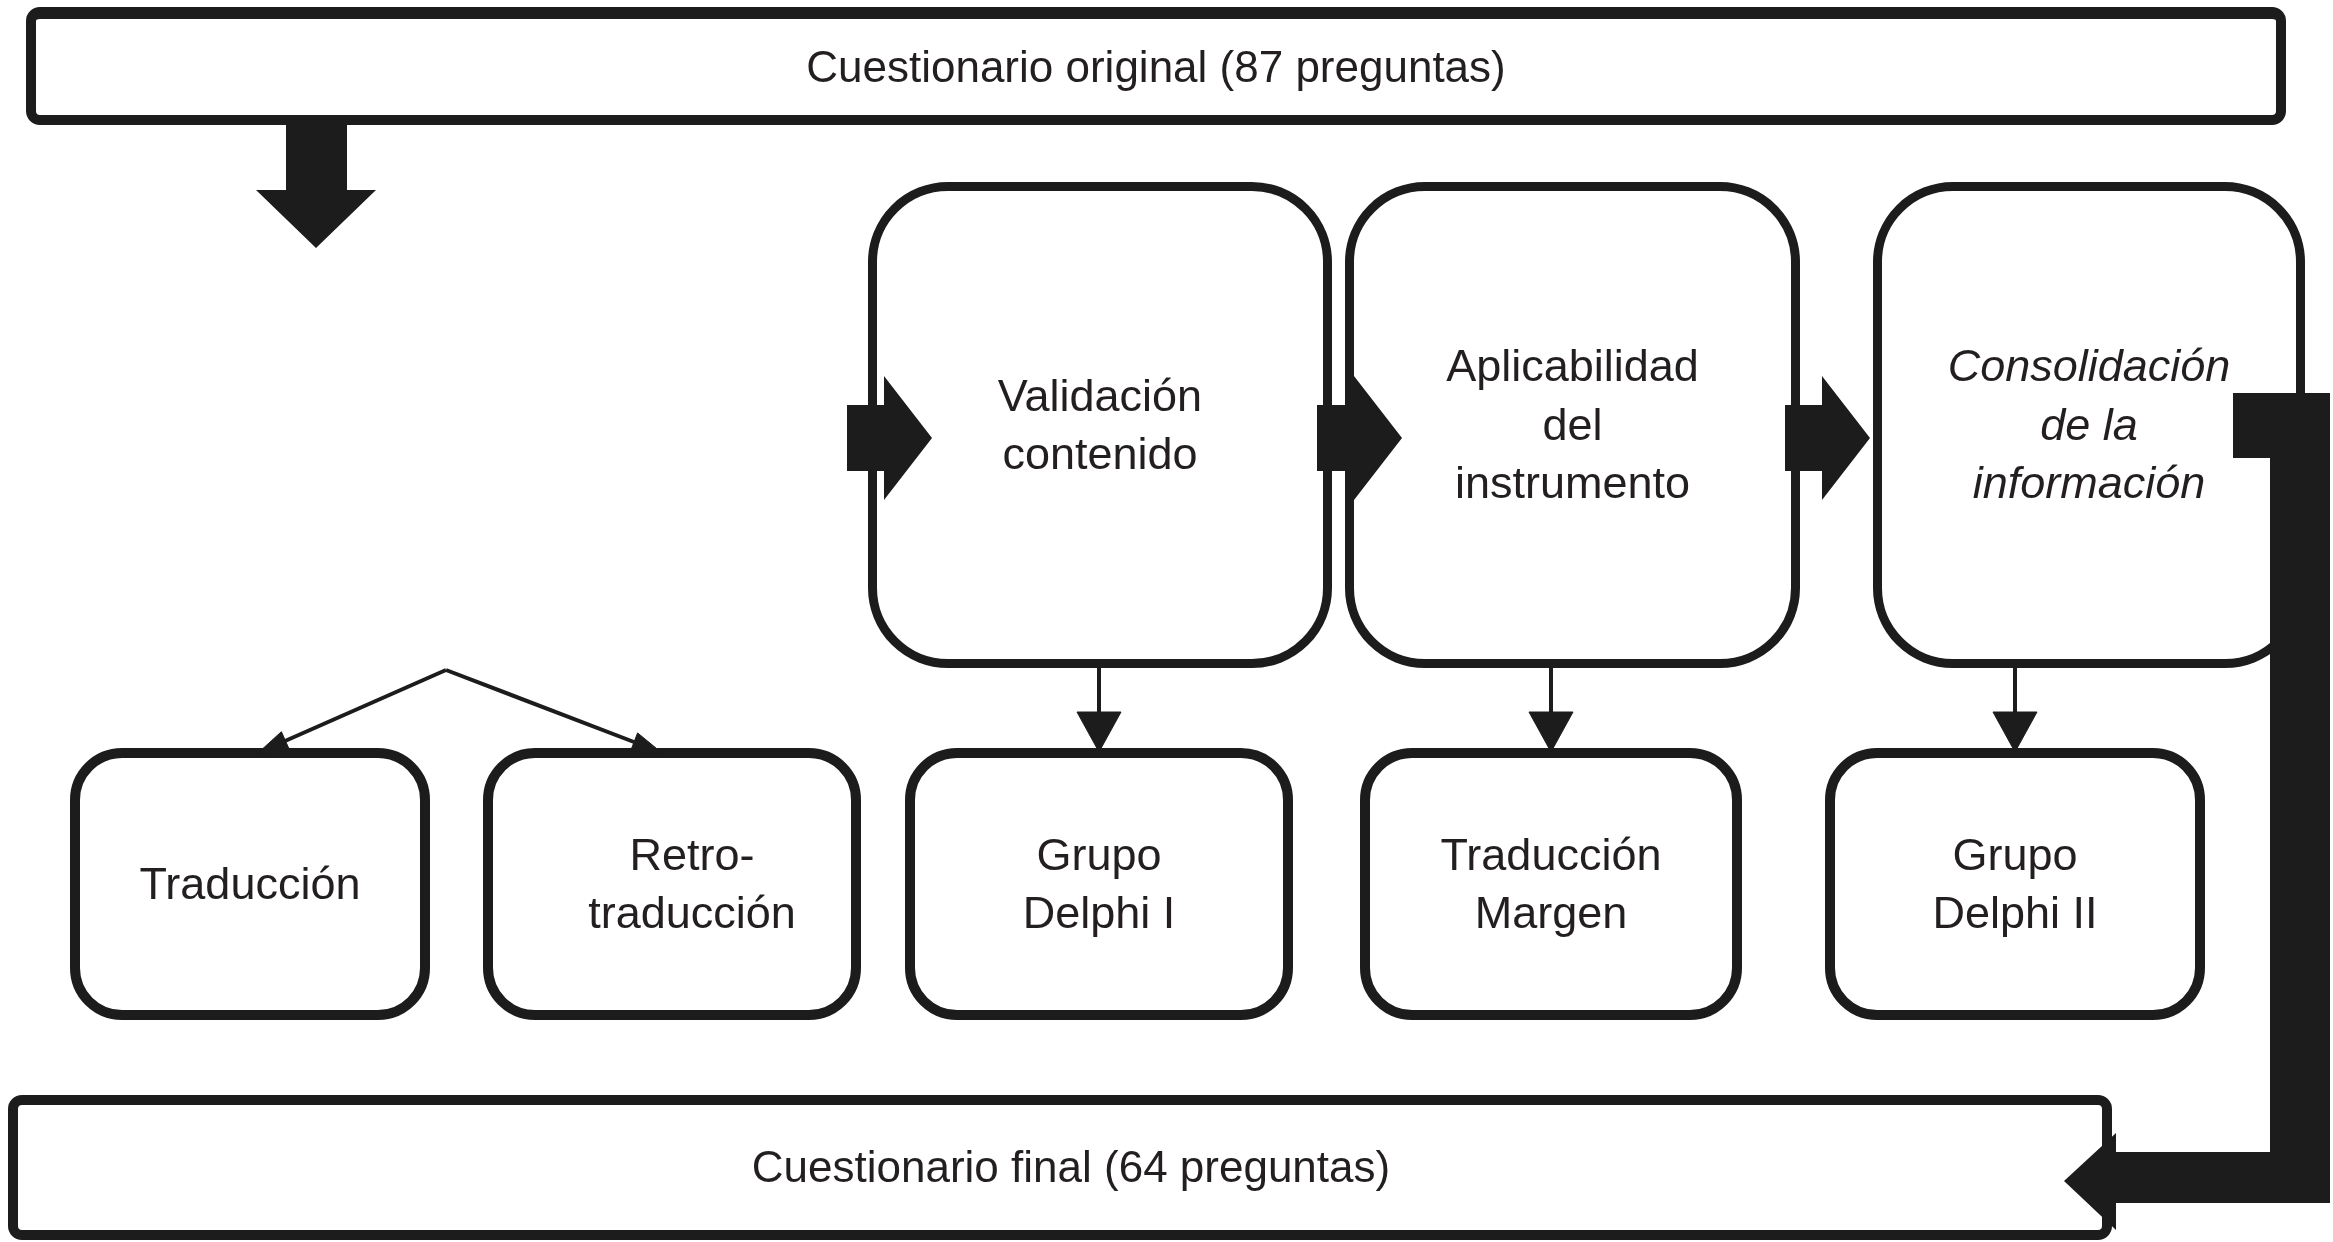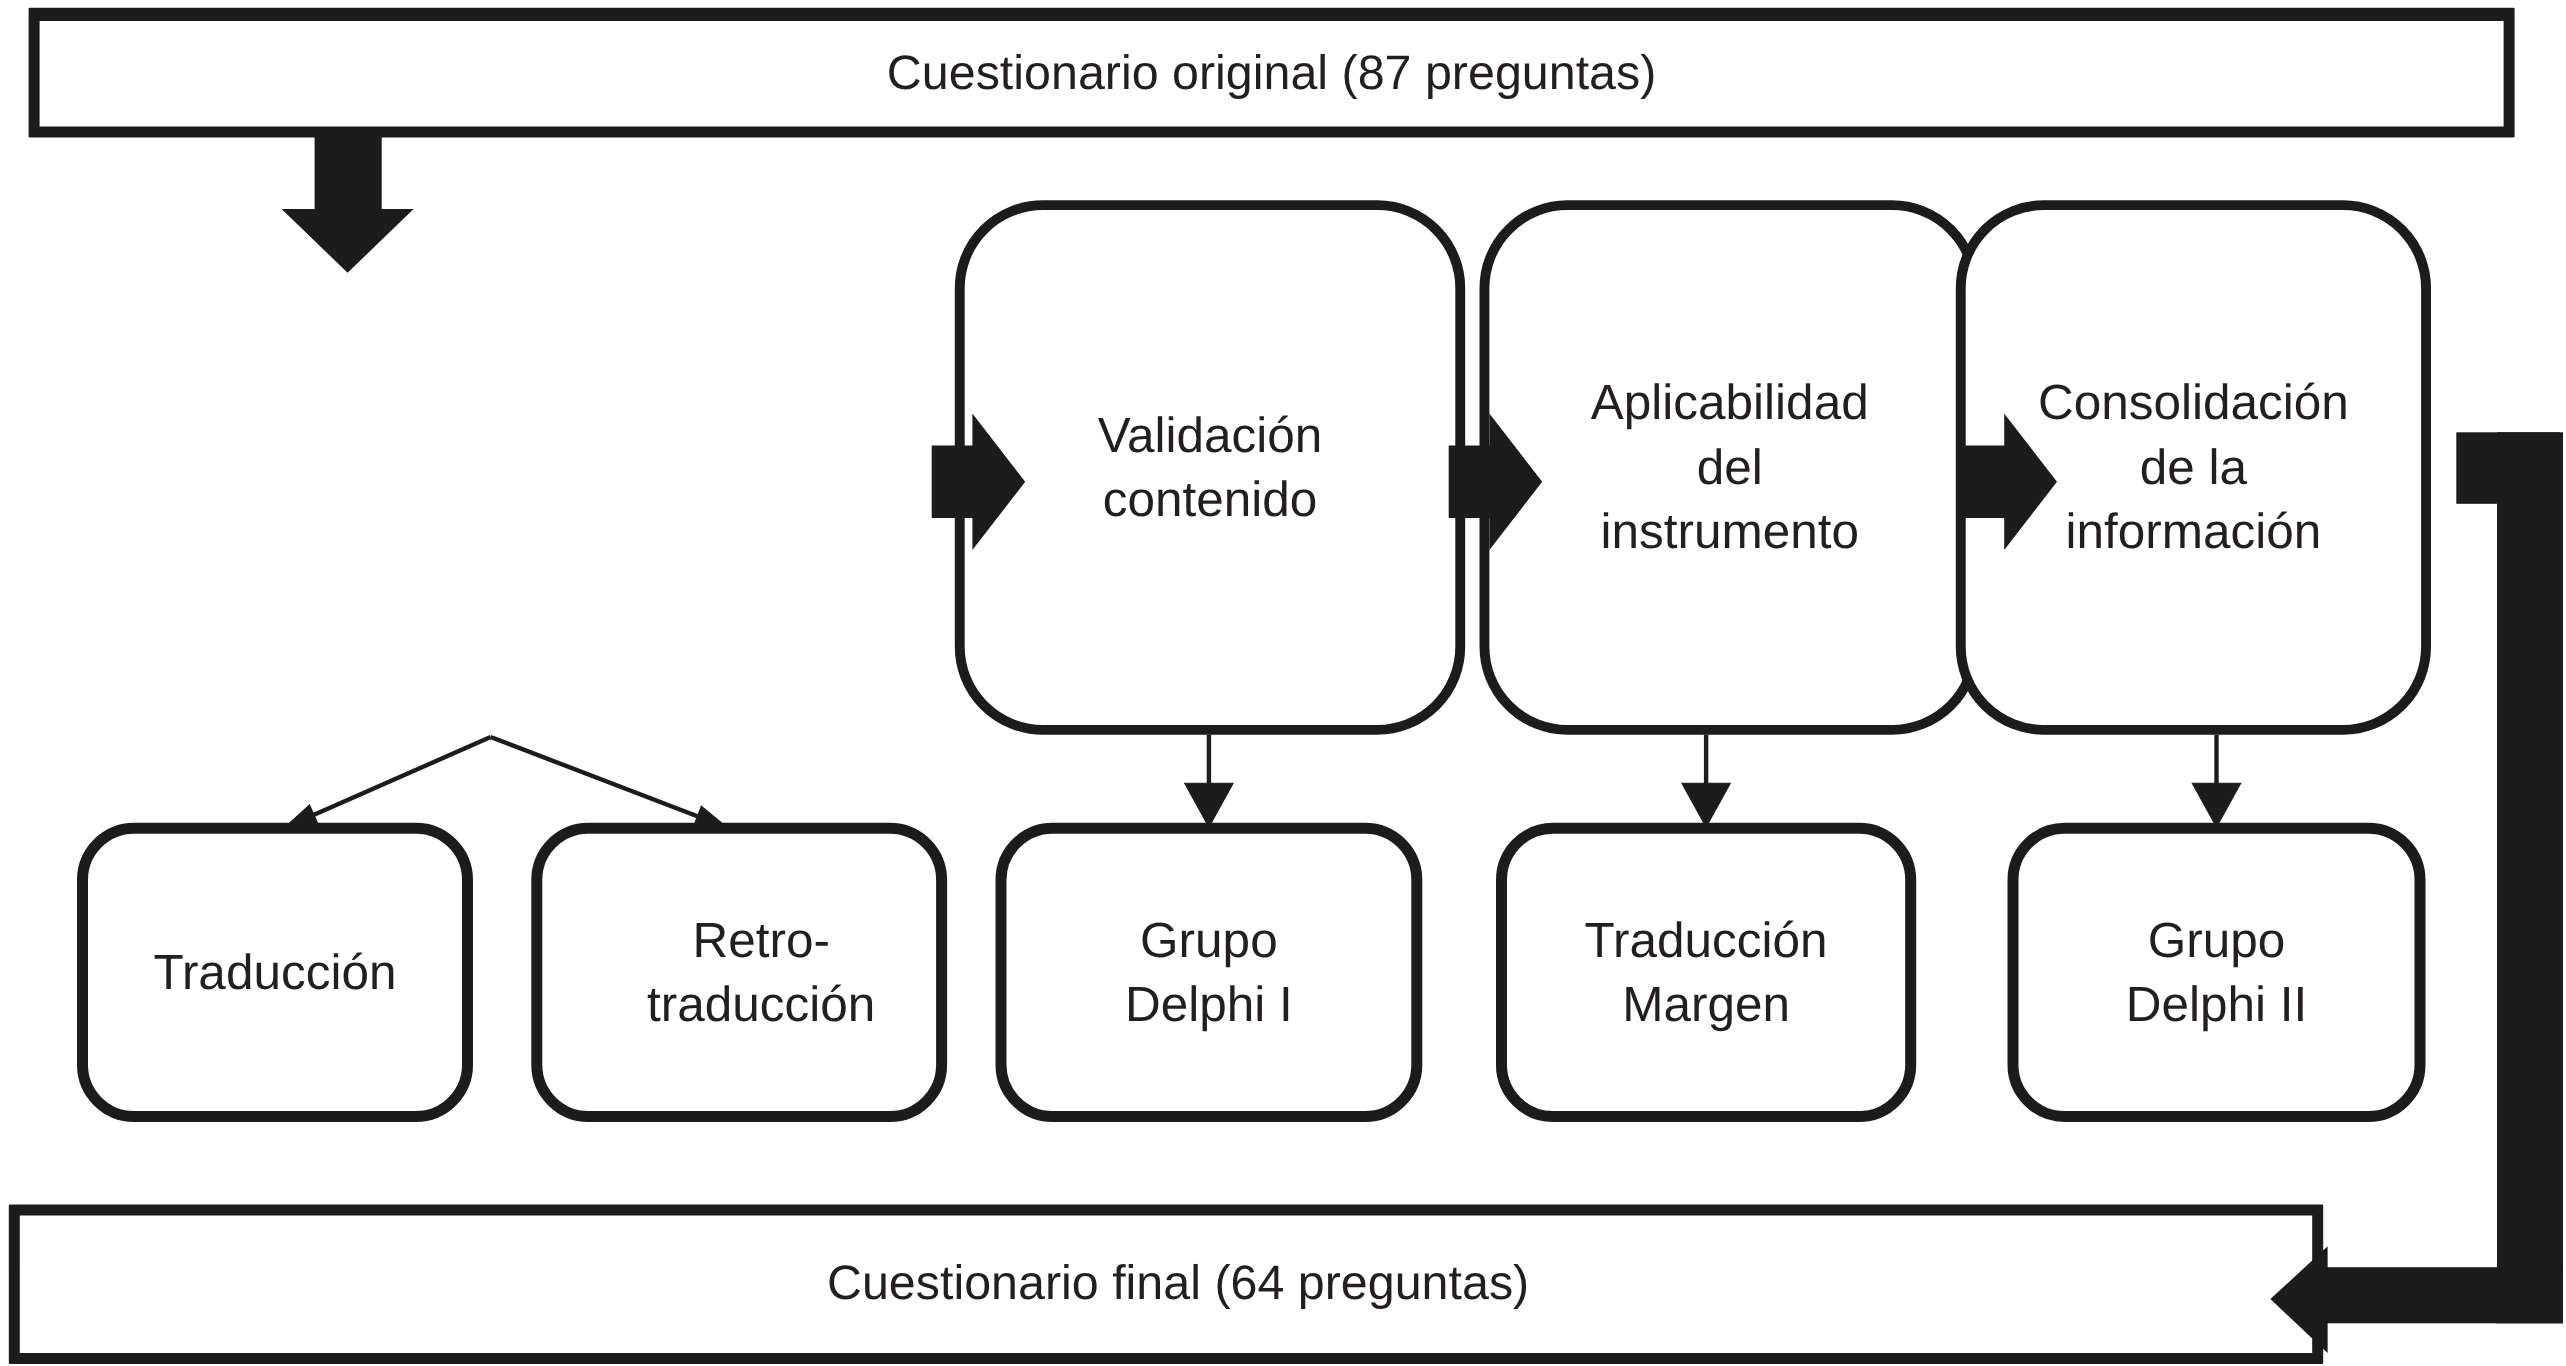--- a/index.html
+++ b/index.html
@@ -20,21 +20,21 @@
     position: absolute;
     box-sizing: border-box;
     border: 10px solid #1c1c1c;
     background: #ffffff;
     display: flex;
     align-items: center;
     justify-content: center;
     text-align: center;
     font-size: 44px;
     line-height: 1.2;
-    border-radius: 1px;
+    border-radius: 14px;
   }
   .banner-top { left: 26px; top: 7px; width: 2260px; height: 118px; border-top-width: 12px; }
   .banner-bottom { left: 8px; top: 1095px; width: 2104px; height: 145px; padding-left: 22px; }
 
   .stage {
     position: absolute;
     box-sizing: border-box;
     top: 182px;
     height: 486px;
     border: 9px solid #1c1c1c;
@@ -44,21 +44,21 @@
     align-items: center;
     justify-content: center;
     text-align: center;
     font-size: 45px;
     line-height: 1.3;
     white-space: pre-line;
   }
   .stage-1 { left: 47px;   width: 808px; border-radius: 95px; }
   .stage-2 { left: 868px;  width: 464px; }
   .stage-3 { left: 1345px; width: 455px; }
-  .stage-4 { left: 1778px; width: 432px; }
+  .stage-4 { left: 1873px; width: 432px; font-style: italic; }
 
   .substage {
     position: absolute;
     box-sizing: border-box;
     top: 748px;
     height: 272px;
     border: 10px solid #1c1c1c;
     border-radius: 52px;
     background: #ffffff;
     display: flex;

